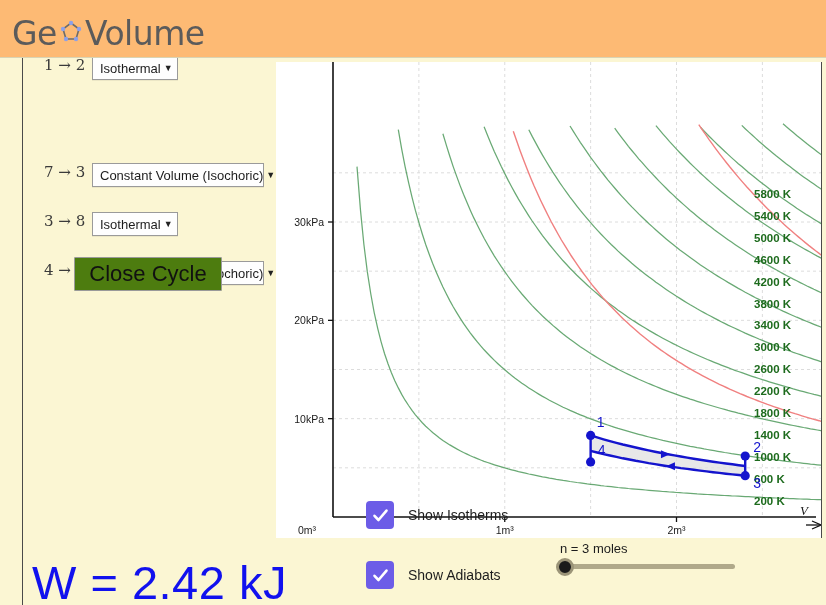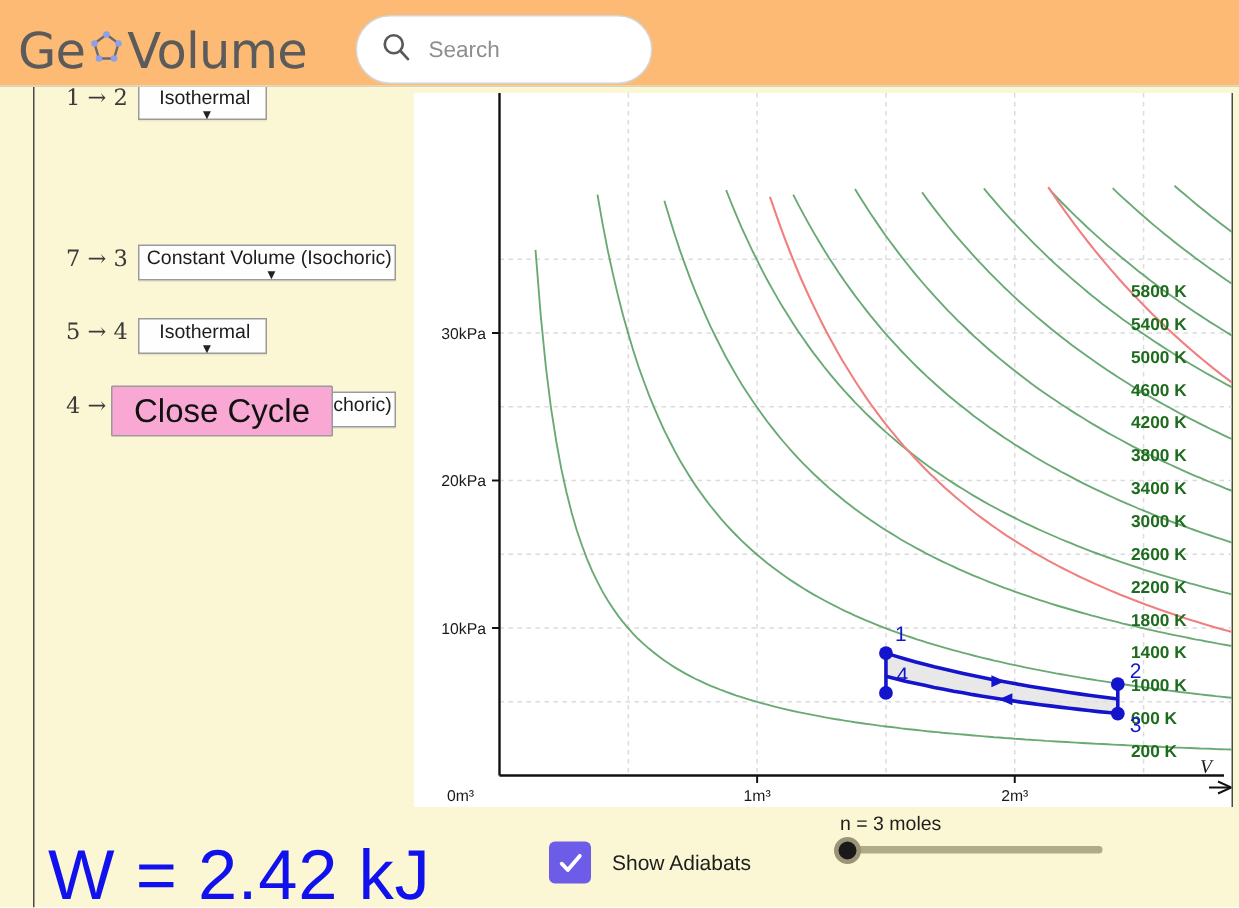--- a/index.html
+++ b/index.html
@@ -64,29 +64,28 @@
   }
   .proc-select {
     height: 24px;
     border: 1px solid #9a9a9a;
     background: #fefefe;
     display: flex; align-items: center;
     padding: 0 4px 0 7px;
     font-size: 13px; color: #1c1c1c;
     white-space: nowrap;
     box-shadow: 0 1px 0 rgba(0,0,0,0.06);
-    flex-direction: column;
   }
   .caret { margin-left: 3px; font-size: 9px; color: #222; line-height: 1; }
 
   .close-cycle {
     position: absolute; left: 74px; top: 199px;
     width: 148px; height: 34px;
     border: 1px solid #9a9a9a;
-    background: #f9a8d4;
+    background: #4d7c0f;
     font-size: 22px; color: #111;
     display: flex; align-items: center; justify-content: center;
     border-radius: 1px;
   }
 
   
   .work-readout {
     position: absolute; left: 32px; top: 497px;
     font-size: 47px; color: #1111ee;
     font-family: "Liberation Sans", sans-serif;
@@ -139,29 +138,20 @@
           <circle cx="13" cy="4" r="2.2" fill="#8da0e8"></circle>
           <circle cx="21" cy="10" r="2.2" fill="#8da0e8"></circle>
           <circle cx="18" cy="20" r="2.2" fill="#8da0e8"></circle>
           <circle cx="8" cy="20" r="2.2" fill="#8da0e8"></circle>
           <circle cx="5" cy="10" r="2.2" fill="#8da0e8"></circle>
         </svg>
       </span>
       <span>Volume</span>
     </div>
 
-    <div class="search-box">
-      <span class="search-icon">
-        <svg width="20" height="20" viewBox="0 0 20 20">
-          <circle cx="8.5" cy="8.5" r="6" fill="none" stroke="#5a5a5a" stroke-width="1.8"></circle>
-          <line x1="13" y1="13" x2="18" y2="18.4" stroke="#5a5a5a" stroke-width="1.8" stroke-linecap="round"></line>
-        </svg>
-      </span>
-      <span class="search-placeholder">Search</span>
-    </div>
   </div>
 
   <div class="applet">
 
     <div class="left-rule"></div>
 
     <div class="proc-row" style="top:-2px">
       <span class="proc-label">1 → 2</span>
       <span class="proc-select" style="width:86px">
         <span>Isothermal</span>
@@ -171,21 +161,21 @@
 
     <div class="proc-row" style="top:105px">
       <span class="proc-label">7 → 3</span>
       <span class="proc-select" style="width:172px">
         <span>Constant Volume (Isochoric)</span>
         <span class="caret">▼</span>
       </span>
     </div>
 
     <div class="proc-row" style="top:154px">
-      <span class="proc-label">5 → 4</span>
+      <span class="proc-label">3 → 8</span>
       <span class="proc-select" style="width:86px">
         <span>Isothermal</span>
         <span class="caret">▼</span>
       </span>
     </div>
 
     <div class="proc-row" style="top:203px">
       <span class="proc-label">4 → 4</span>
       <span class="proc-select" style="width:172px">
         <span>Constant Volume (Isochoric)</span>
@@ -270,20 +260,28 @@
           <text x="320.625" y="365.3833333333333" font-size="14" fill="#1414cd" font-family="&quot;Liberation Sans&quot;, sans-serif">1</text>
           <circle cx="469.2" cy="394.0333333333333" r="4.6" fill="#1414cd"></circle>
           <text x="477.2" y="390.0333333333333" font-size="14" fill="#1414cd" font-family="&quot;Liberation Sans&quot;, sans-serif">2</text>
           <circle cx="469.2" cy="413.7" r="4.6" fill="#1414cd"></circle>
           <text x="477.2" y="425.7" font-size="14" fill="#1414cd" font-family="&quot;Liberation Sans&quot;, sans-serif">3</text>
           <circle cx="314.625" cy="399.93333333333334" r="4.6" fill="#1414cd"></circle>
           <text x="321.625" y="392.93333333333334" font-size="14" fill="#1414cd" font-family="&quot;Liberation Sans&quot;, sans-serif">4</text>
         </svg>
     </div>
 
+    <div class="chk-row" style="left:366px; top:443px;">
+      <span class="chk-box">
+        <svg width="19" height="19" viewBox="0 0 19 19">
+          <polyline points="3.5,9.8 7.5,14 15.5,4.6" fill="none" stroke="#fff" stroke-width="2.6" stroke-linecap="round" stroke-linejoin="round"></polyline>
+        </svg>
+      </span>
+      <span class="chk-label">Show Isotherms</span>
+    </div>
 
     <div class="chk-row" style="left:366px; top:503px;">
       <span class="chk-box">
         <svg width="19" height="19" viewBox="0 0 19 19">
           <polyline points="3.5,9.8 7.5,14 15.5,4.6" fill="none" stroke="#fff" stroke-width="2.6" stroke-linecap="round" stroke-linejoin="round"></polyline>
         </svg>
       </span>
       <span class="chk-label">Show Adiabats</span>
     </div>
 

